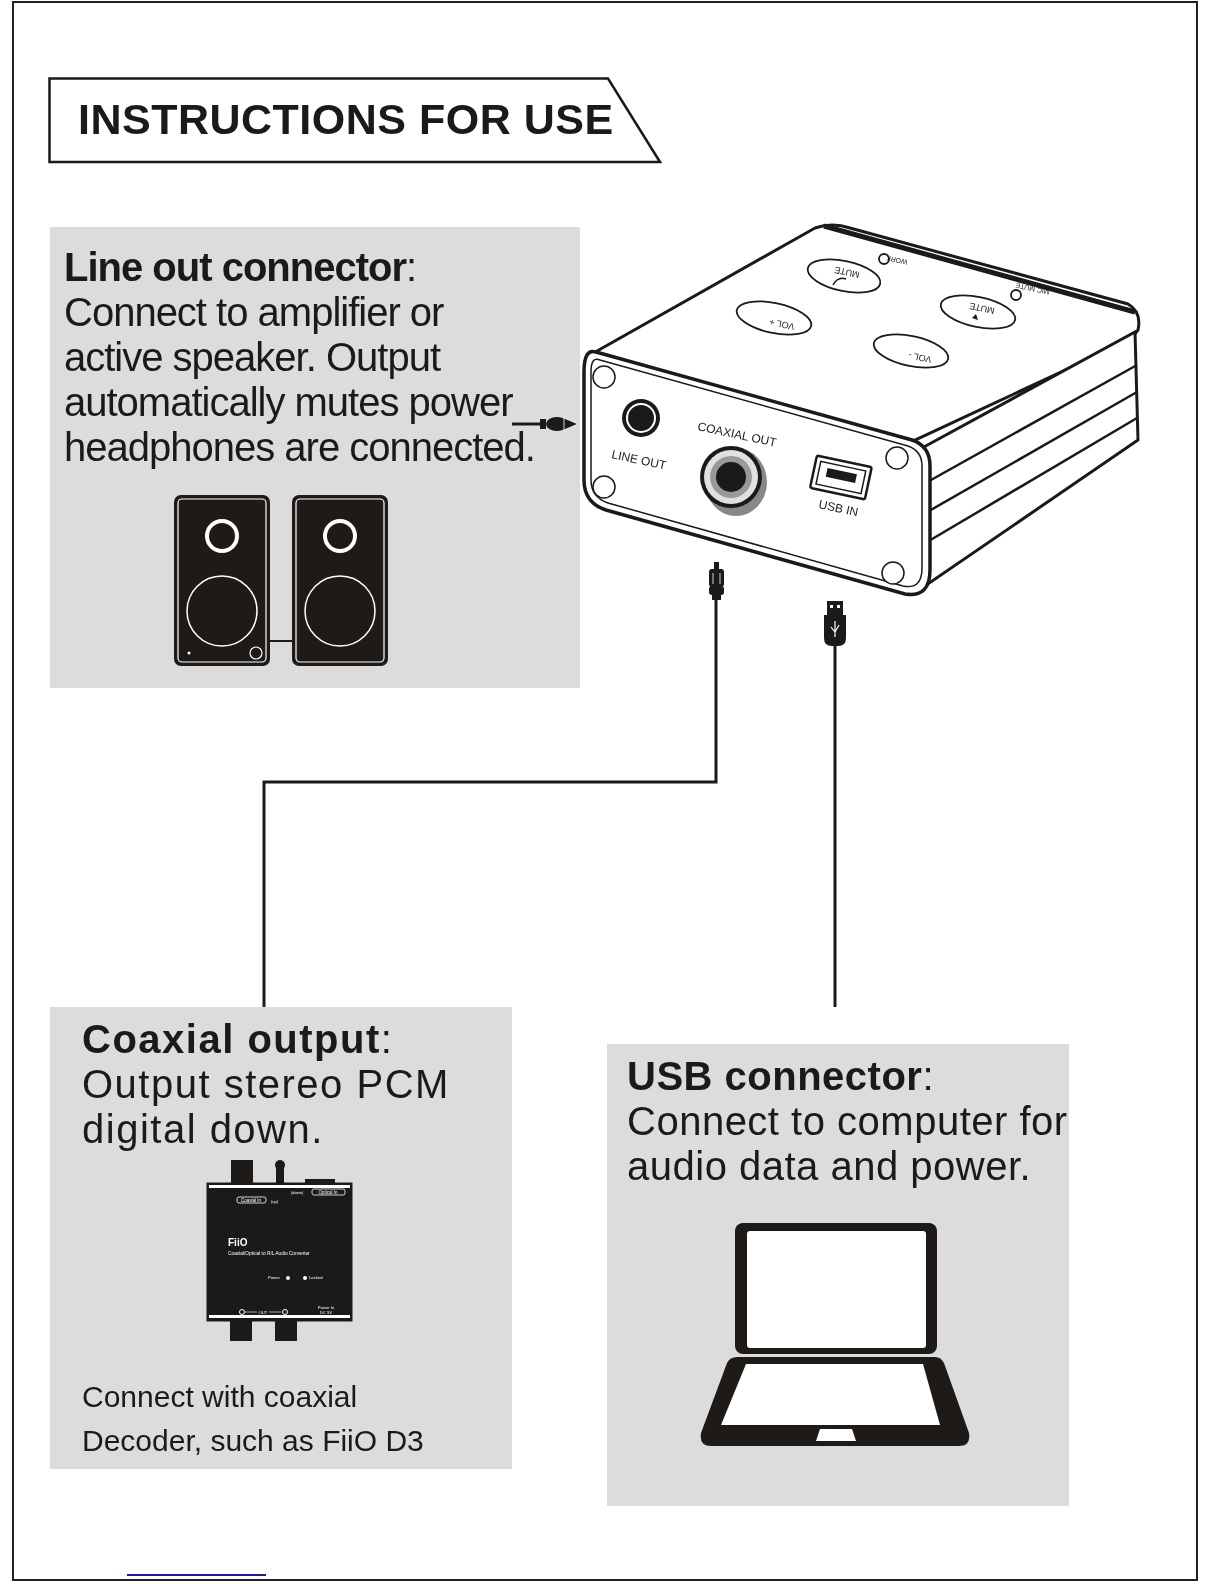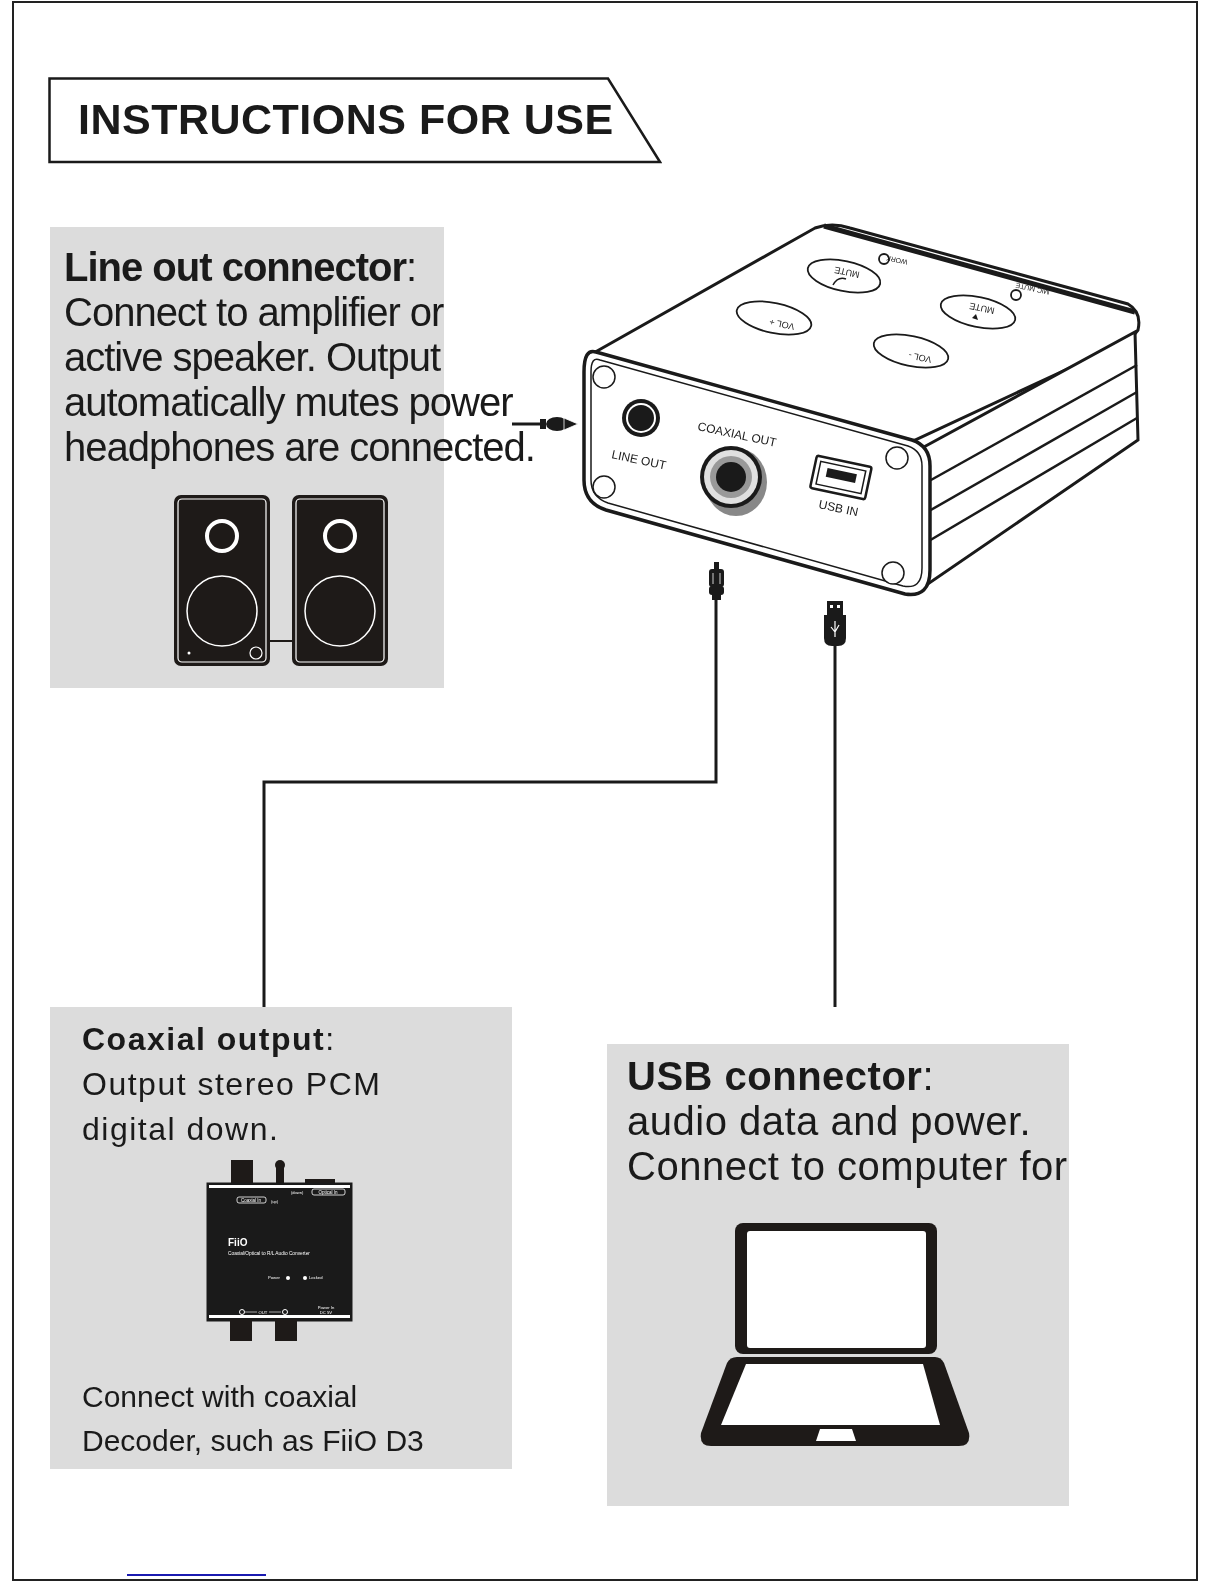--- a/index.html
+++ b/index.html
@@ -5,27 +5,27 @@
   html, body { margin:0; padding:0; background:#ffffff; }
   body { width:1224px; height:1584px; position:relative; overflow:hidden;
          font-family:"Liberation Sans", sans-serif; color:#1a1a1a; }
   .page-border { position:absolute; left:12px; top:1px; width:1186px; height:1580px;
                  border:2px solid #222; box-sizing:border-box; }
   .title-banner { position:absolute; left:48px; top:77px; width:614px; height:88px;text-align:center; }
   .title-banner svg { position:absolute; left:0; top:0; }
   .title-text { position:absolute; left:30px; top:18px; font-size:43px; font-weight:bold;
                 letter-spacing:0.5px; color:#1a1a1a; white-space:nowrap; }
   .panel { position:absolute; background:#dcdcdc; }
-  .panel-line-out { left:50px; top:227px; width:394px; height:461px; }
+  .panel-line-out { left:50px; top:227px; width:530px; height:461px; }
   .panel-coax { left:50px; top:1007px; width:462px; height:462px; }
   .panel-usb { left:607px; top:1044px; width:462px; height:462px; }
   .head { font-weight:bold; }
   .lo-text { position:absolute; left:14px; top:18px; font-size:40px; line-height:45px;
              letter-spacing:-1px; white-space:nowrap; color:#1a1a1a; }
-  .cx-text { position:absolute; left:32px; top:10px; font-size:32px; line-height:45px;
+  .cx-text { position:absolute; left:32px; top:10px; font-size:40px; line-height:45px;
              letter-spacing:1.5px; white-space:nowrap; color:#1a1a1a; }
   .cx-note { position:absolute; left:32px; top:368px; font-size:30px; line-height:44px;
              white-space:nowrap; color:#1a1a1a; }
   .usb-text { position:absolute; left:20px; top:10px; font-size:40px; line-height:45px;
               letter-spacing:0.5px; white-space:nowrap; color:#1a1a1a; }
   .art { position:absolute; left:0; top:0; }
   .underline-link { position:absolute; left:127px; top:1574px; width:139px; height:2px;
                     background:#1a1ab0; }
   svg text { font-family:"Liberation Sans", sans-serif; }
 </style>
@@ -108,22 +108,22 @@
   </svg>
   <div class="cx-note">
     <div>Connect with coaxial</div>
     <div>Decoder, such as FiiO D3</div>
   </div>
 </div>
 
 <div class="panel panel-usb">
   <div class="usb-text">
     <div><span class="head">USB connector</span><span>:</span></div>
+    <div>Connect to computer for</div>
     <div>audio data and power.</div>
-    <div>Connect to computer for</div>
   </div>
   <svg class="art" width="462" height="462">
     <rect x="128" y="179" width="202" height="131" rx="8" fill="#1e1a18"></rect>
     <rect x="140" y="187" width="179" height="117" rx="3" fill="#fff"></rect>
     <path d="M130,313 L328,313 Q334,313 337,319 L362,389 Q364,402 352,402 L104,402 Q92,402 94,389 L120,319 Q123,313 130,313 Z" fill="#1e1a18"></path>
     <path d="M139,320 L316,320 L333,381 L114,381 Z" fill="#fff"></path>
     <path d="M213,385 L245,385 L249,397 L209,397 Z" fill="#fff"></path>
   </svg>
 </div>
 

